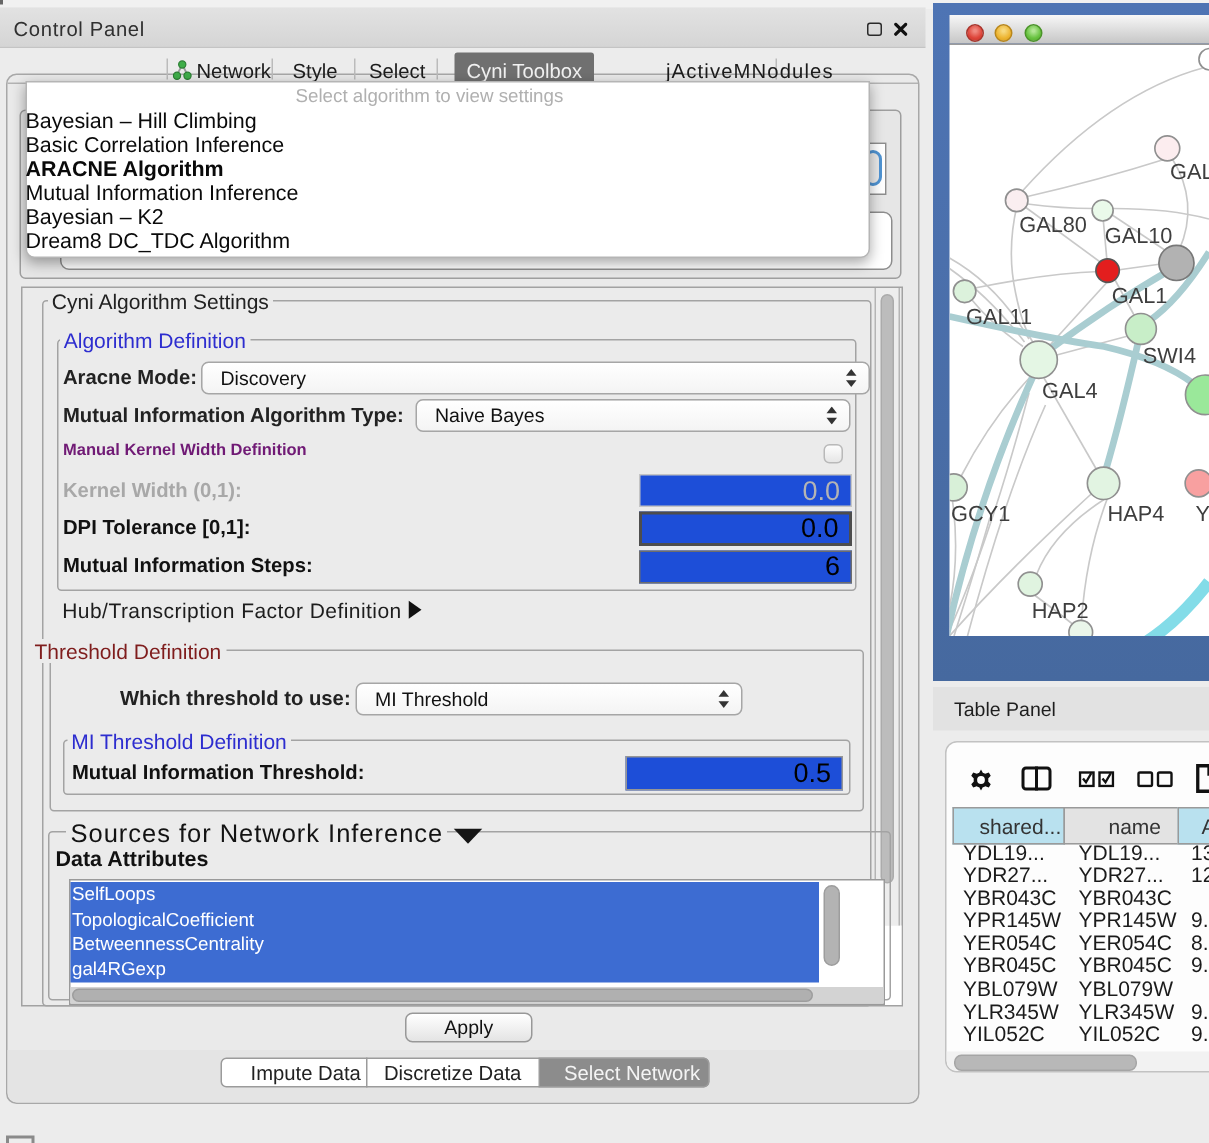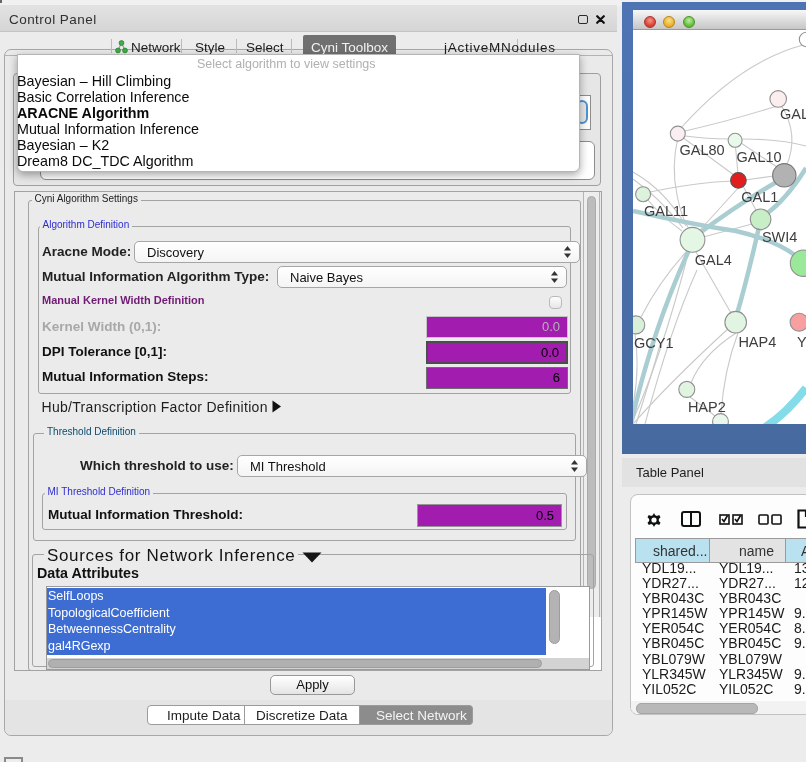--- a/index.html
+++ b/index.html
@@ -5,24 +5,24 @@
   html,body{margin:0;padding:0;}
   body{width:806px;height:762px;position:relative;overflow:hidden;
        font-family:"Liberation Sans",sans-serif;background:#ececec;}
   .abs{position:absolute;}
   .lbl{position:absolute;white-space:nowrap;}
   .combo{position:absolute;background:linear-gradient(#ffffff,#f4f4f4);
          border:1px solid #a6a6a6;border-radius:5px;box-sizing:border-box;}
   .combo .ct{position:absolute;left:12px;top:50%;transform:translateY(-50%);
              font-size:13px;color:#111;}
   .combo svg{position:absolute;right:7px;top:50%;transform:translateY(-50%);}
-  .field{position:absolute;background:#a21caf;box-sizing:border-box;
-         font-size:13px;text-align:right;padding-right:7px;}
+  .field{position:absolute;background:#1d4ed8;box-sizing:border-box;
+         font-size:18px;text-align:right;padding-right:7px;}
   .gbox{position:absolute;border:1px solid #a3a3a3;border-radius:3px;box-sizing:border-box;}
-  .gtitle{position:absolute;background:#ebebeb;padding:0 3px;font-size:10px;white-space:nowrap;}
+  .gtitle{position:absolute;background:#ebebeb;padding:0 3px;font-size:14px;white-space:nowrap;}
 </style>
 </head>
 <body>
 
 <div class="abs" style="left:0;top:0;width:806px;height:6px;background:#f1f1f1;"></div>
 <div class="abs" style="left:0;top:0;width:2px;height:3px;background:#666;"></div>
 
 <div class="abs" style="left:0;top:5px;width:617px;height:757px;background:#ececec;"></div>
 <div class="abs" style="left:0;top:5px;width:617px;height:26px;background:linear-gradient(#e2e2e2,#d5d5d5);border-bottom:1px solid #c4c4c4;"></div>
 <div class="lbl" style="left:9px;top:12px;font-size:13.5px;letter-spacing:0.45px;color:#303030;">Control Panel</div>
@@ -97,24 +97,24 @@
 
 <div class="lbl" style="left:42px;top:369px;font-size:13.5px;font-weight:bold;color:#111;">Mutual Information Steps:</div>
 <div class="field" style="left:426px;top:367px;width:142px;height:22px;border:1.5px solid #6d6d6d;color:#000;line-height:19px;">6</div>
 
 <div class="lbl" style="left:41.5px;top:398.5px;font-size:14px;letter-spacing:0.3px;color:#1d1d1d;">Hub/Transcription Factor Definition</div>
 <svg class="abs" style="left:272px;top:400px;" width="10" height="13" viewBox="0 0 10 13">
     <path d="M0.5 0.5 L9 6.5 L0.5 12.5 Z" fill="#111"></path>
   </svg>
 
 <div class="gbox" style="left:33px;top:433px;width:543px;height:108px;"></div>
-<div class="gtitle" style="left:44px;top:426px;color:#0c4a6e;">Threshold Definition</div>
+<div class="gtitle" style="left:20px;top:426px;color:#7f1d1d;">Threshold Definition</div>
 
 <div class="lbl" style="left:80px;top:457.5px;font-size:13.5px;font-weight:bold;color:#222;">Which threshold to use:</div>
-<div class="combo" style="left:237px;top:455px;width:350px;height:22px;">
+<div class="combo" style="left:237px;top:455px;width:258px;height:22px;">
   <div class="ct">MI Threshold</div>
   <svg width="9" height="12" viewBox="0 0 9 12">
       <path d="M4.5 0 L8 4.5 L1 4.5 Z" fill="#333"></path>
       <path d="M4.5 12 L8 7.5 L1 7.5 Z" fill="#333"></path>
     </svg>
 </div>
 
 <div class="gbox" style="left:42px;top:493px;width:525px;height:37px;"></div>
 <div class="gtitle" style="left:44.5px;top:486px;color:#2d2dcf;">MI Threshold Definition</div>
 

